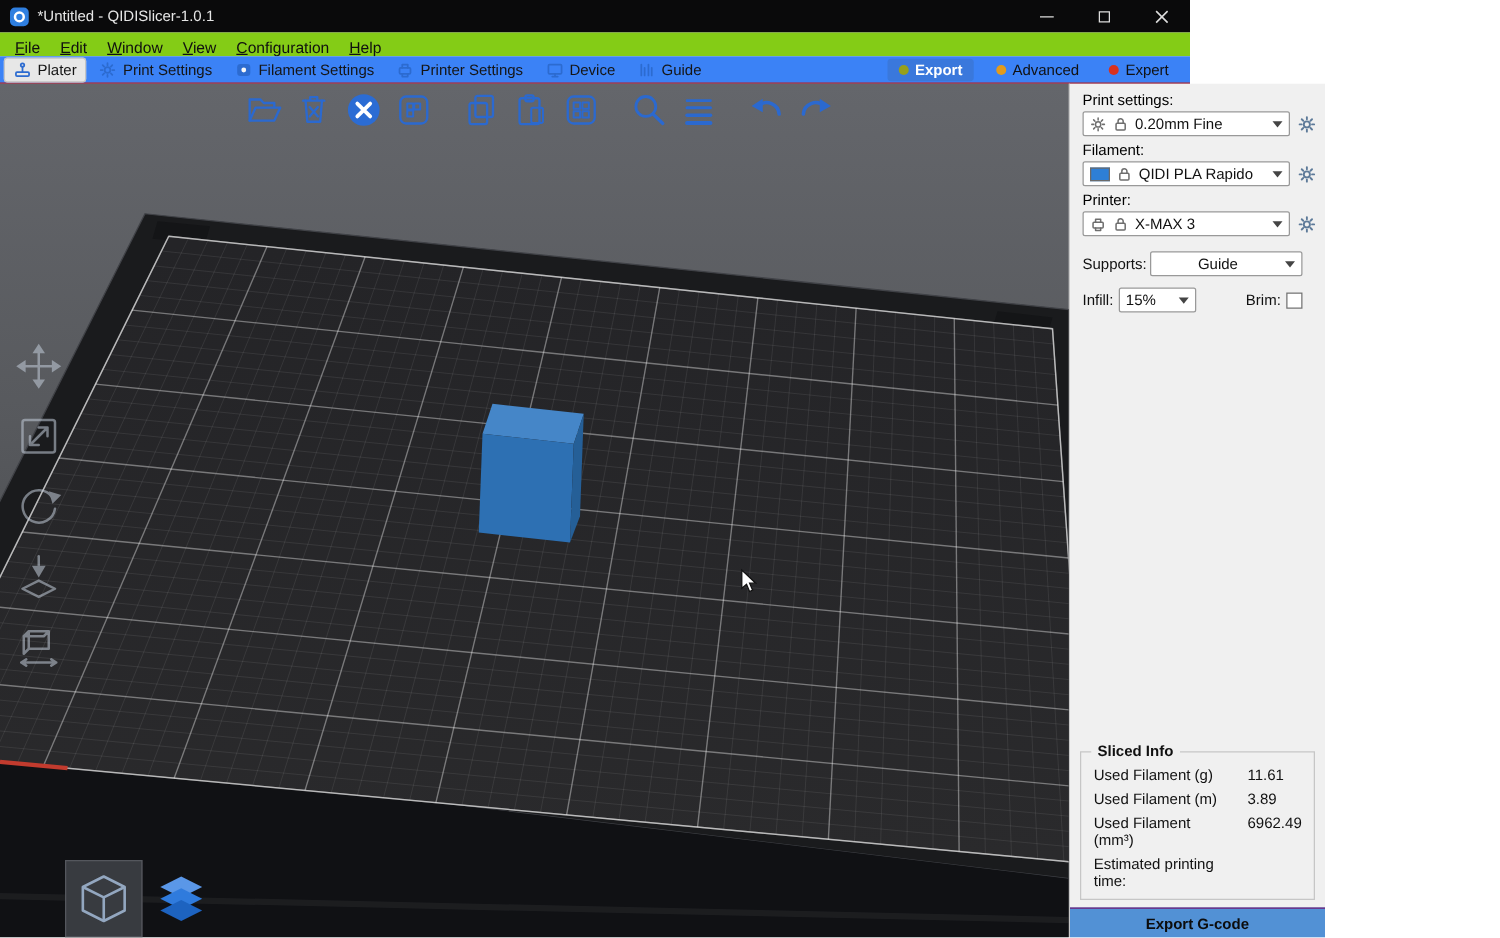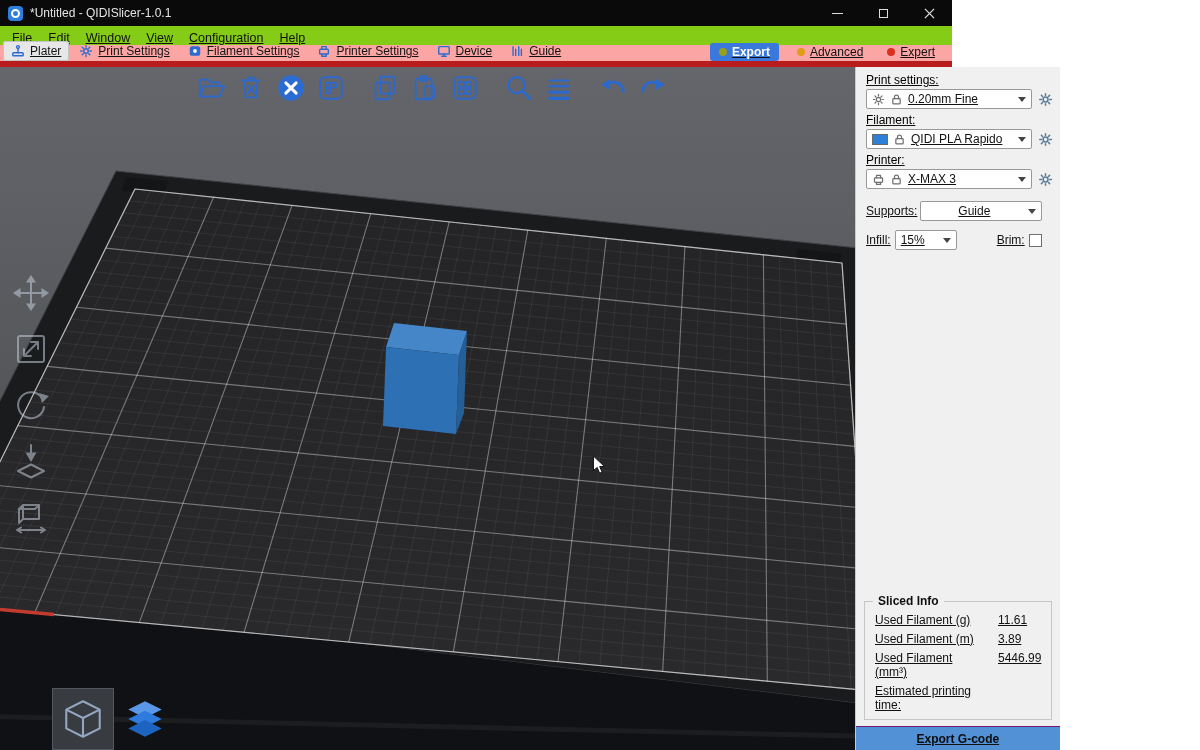--- a/index.html
+++ b/index.html
@@ -1,36 +1,36 @@
 <!DOCTYPE html>
 <html><head>
 <meta charset="utf-8">
 <style>
   * { margin:0; padding:0; box-sizing:border-box; }
   html,body { width:1200px; height:750px; overflow:hidden; }
   body { font-family:"Liberation Sans", sans-serif; font-size:12px; background:#fff; color:#111; }
-  .window { width:952px; height:750px; display:flex; flex-direction:column;text-decoration:underline; }
+  .window { width:952px; height:750px; display:flex; flex-direction:column; }
 
   
   .titlebar { height:26px; background:#0a0a0b; color:#e6e6e6; display:flex; align-items:center; padding-left:8px; gap:7px; flex:none; }
   .app-icon { width:15px; height:15px; border-radius:4px; background:#2f7fe0; position:relative; flex:none; }
   .app-icon::after { content:""; position:absolute; inset:3px; border:2px solid #fff; border-radius:50%; }
   .title-text { font-size:12px; }
   .win-controls { margin-left:auto; display:flex; height:100%; }
   .win-btn { width:46px; height:100%; display:flex; align-items:center; justify-content:center; }
   .min-glyph { width:11px; height:1px; background:#ddd; }
   .max-glyph { width:9px; height:9px; border:1px solid #ddd; }
   .win-btn svg { width:11px; height:11px; stroke:#ddd; stroke-width:1.4; }
 
   
   .menubar { height:19px; background:#84cc16; display:flex; align-items:flex-end; padding-left:4px; flex:none; }
   .menu-item { padding:0 8px; font-size:12.5px; color:#101010; }
 
   
-  .tabbar { height:22px; background:#fca5a5; border-bottom:6px solid #b91c1c; display:flex; align-items:flex-end; padding:0 3px; flex:none; }
+  .tabbar { height:22px; background:#3b82f6; border-bottom:1px solid #b91c1c; display:flex; align-items:center; padding:0 3px; flex:none; }
   .tab { display:flex; align-items:center; gap:5px; padding:2px 8px; border-radius:3px; color:#151515; height:20px; }
   .tab.active { background:#e7e7e7; box-shadow: inset 0 0 0 1px #c4c4c4; }
   .tabicon { width:14px; height:14px; display:flex; }
   .tabicon svg { width:14px; height:14px; stroke:#2c6bd0; fill:none; stroke-width:1.6; stroke-linecap:round; stroke-linejoin:round; }
   .modes { margin-left:auto; display:flex; align-items:center; gap:12px; padding-right:8px; }
   .mode { display:flex; align-items:center; gap:5px; padding:2px 6px; }
   .mode .dot { width:8px; height:8px; border-radius:50%; flex:none; }
   .mode.active { background:#3a78dc; color:#fff; font-weight:bold; border-radius:3px; padding:2px 9px; }
 
   
@@ -521,21 +521,21 @@
             <div class="si-row">
               <span class="si-label">Used Filament (g)</span>
               <span class="si-value">11.61</span>
             </div>
             <div class="si-row">
               <span class="si-label">Used Filament (m)</span>
               <span class="si-value">3.89</span>
             </div>
             <div class="si-row">
               <span class="si-label">Used Filament (mm³)</span>
-              <span class="si-value">5446.99</span>
+              <span class="si-value">6962.49</span>
             </div>
             <div class="si-row">
               <span class="si-label">Estimated printing time:</span>
               <span class="si-value"></span>
             </div>
           </div>
       </div>
 
       <div class="export-btn">Export G-code</div>
     </div>

